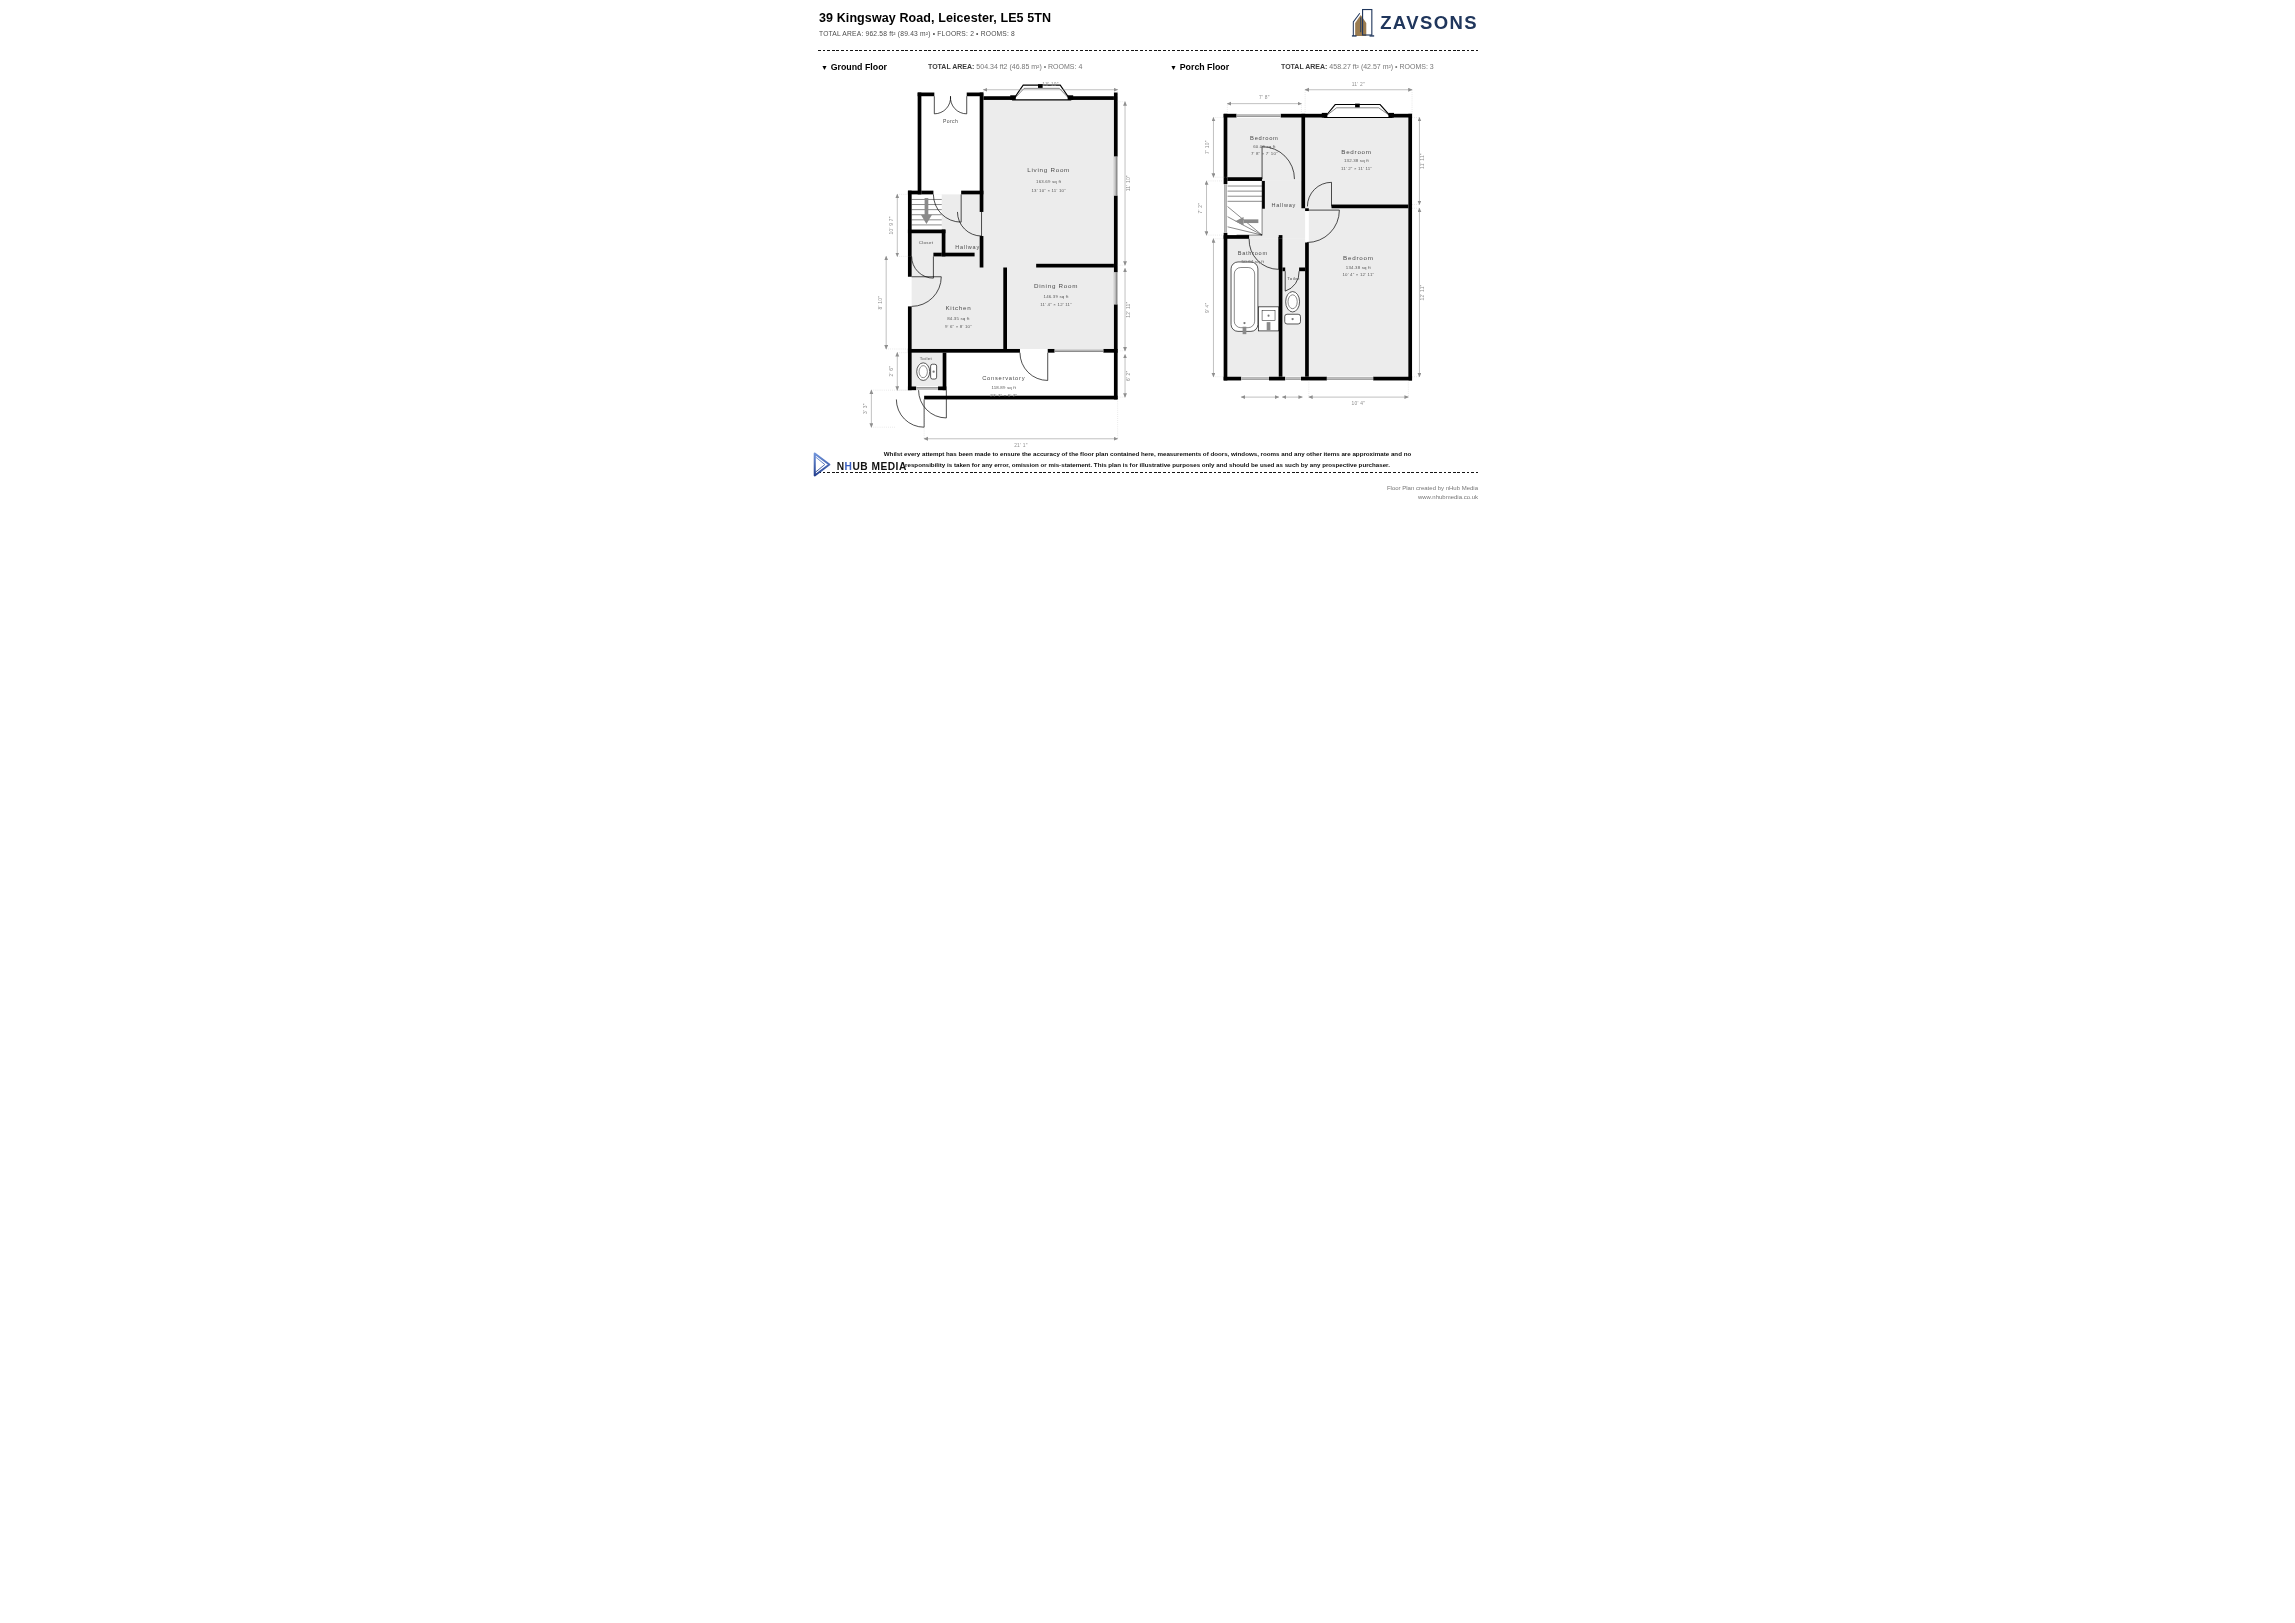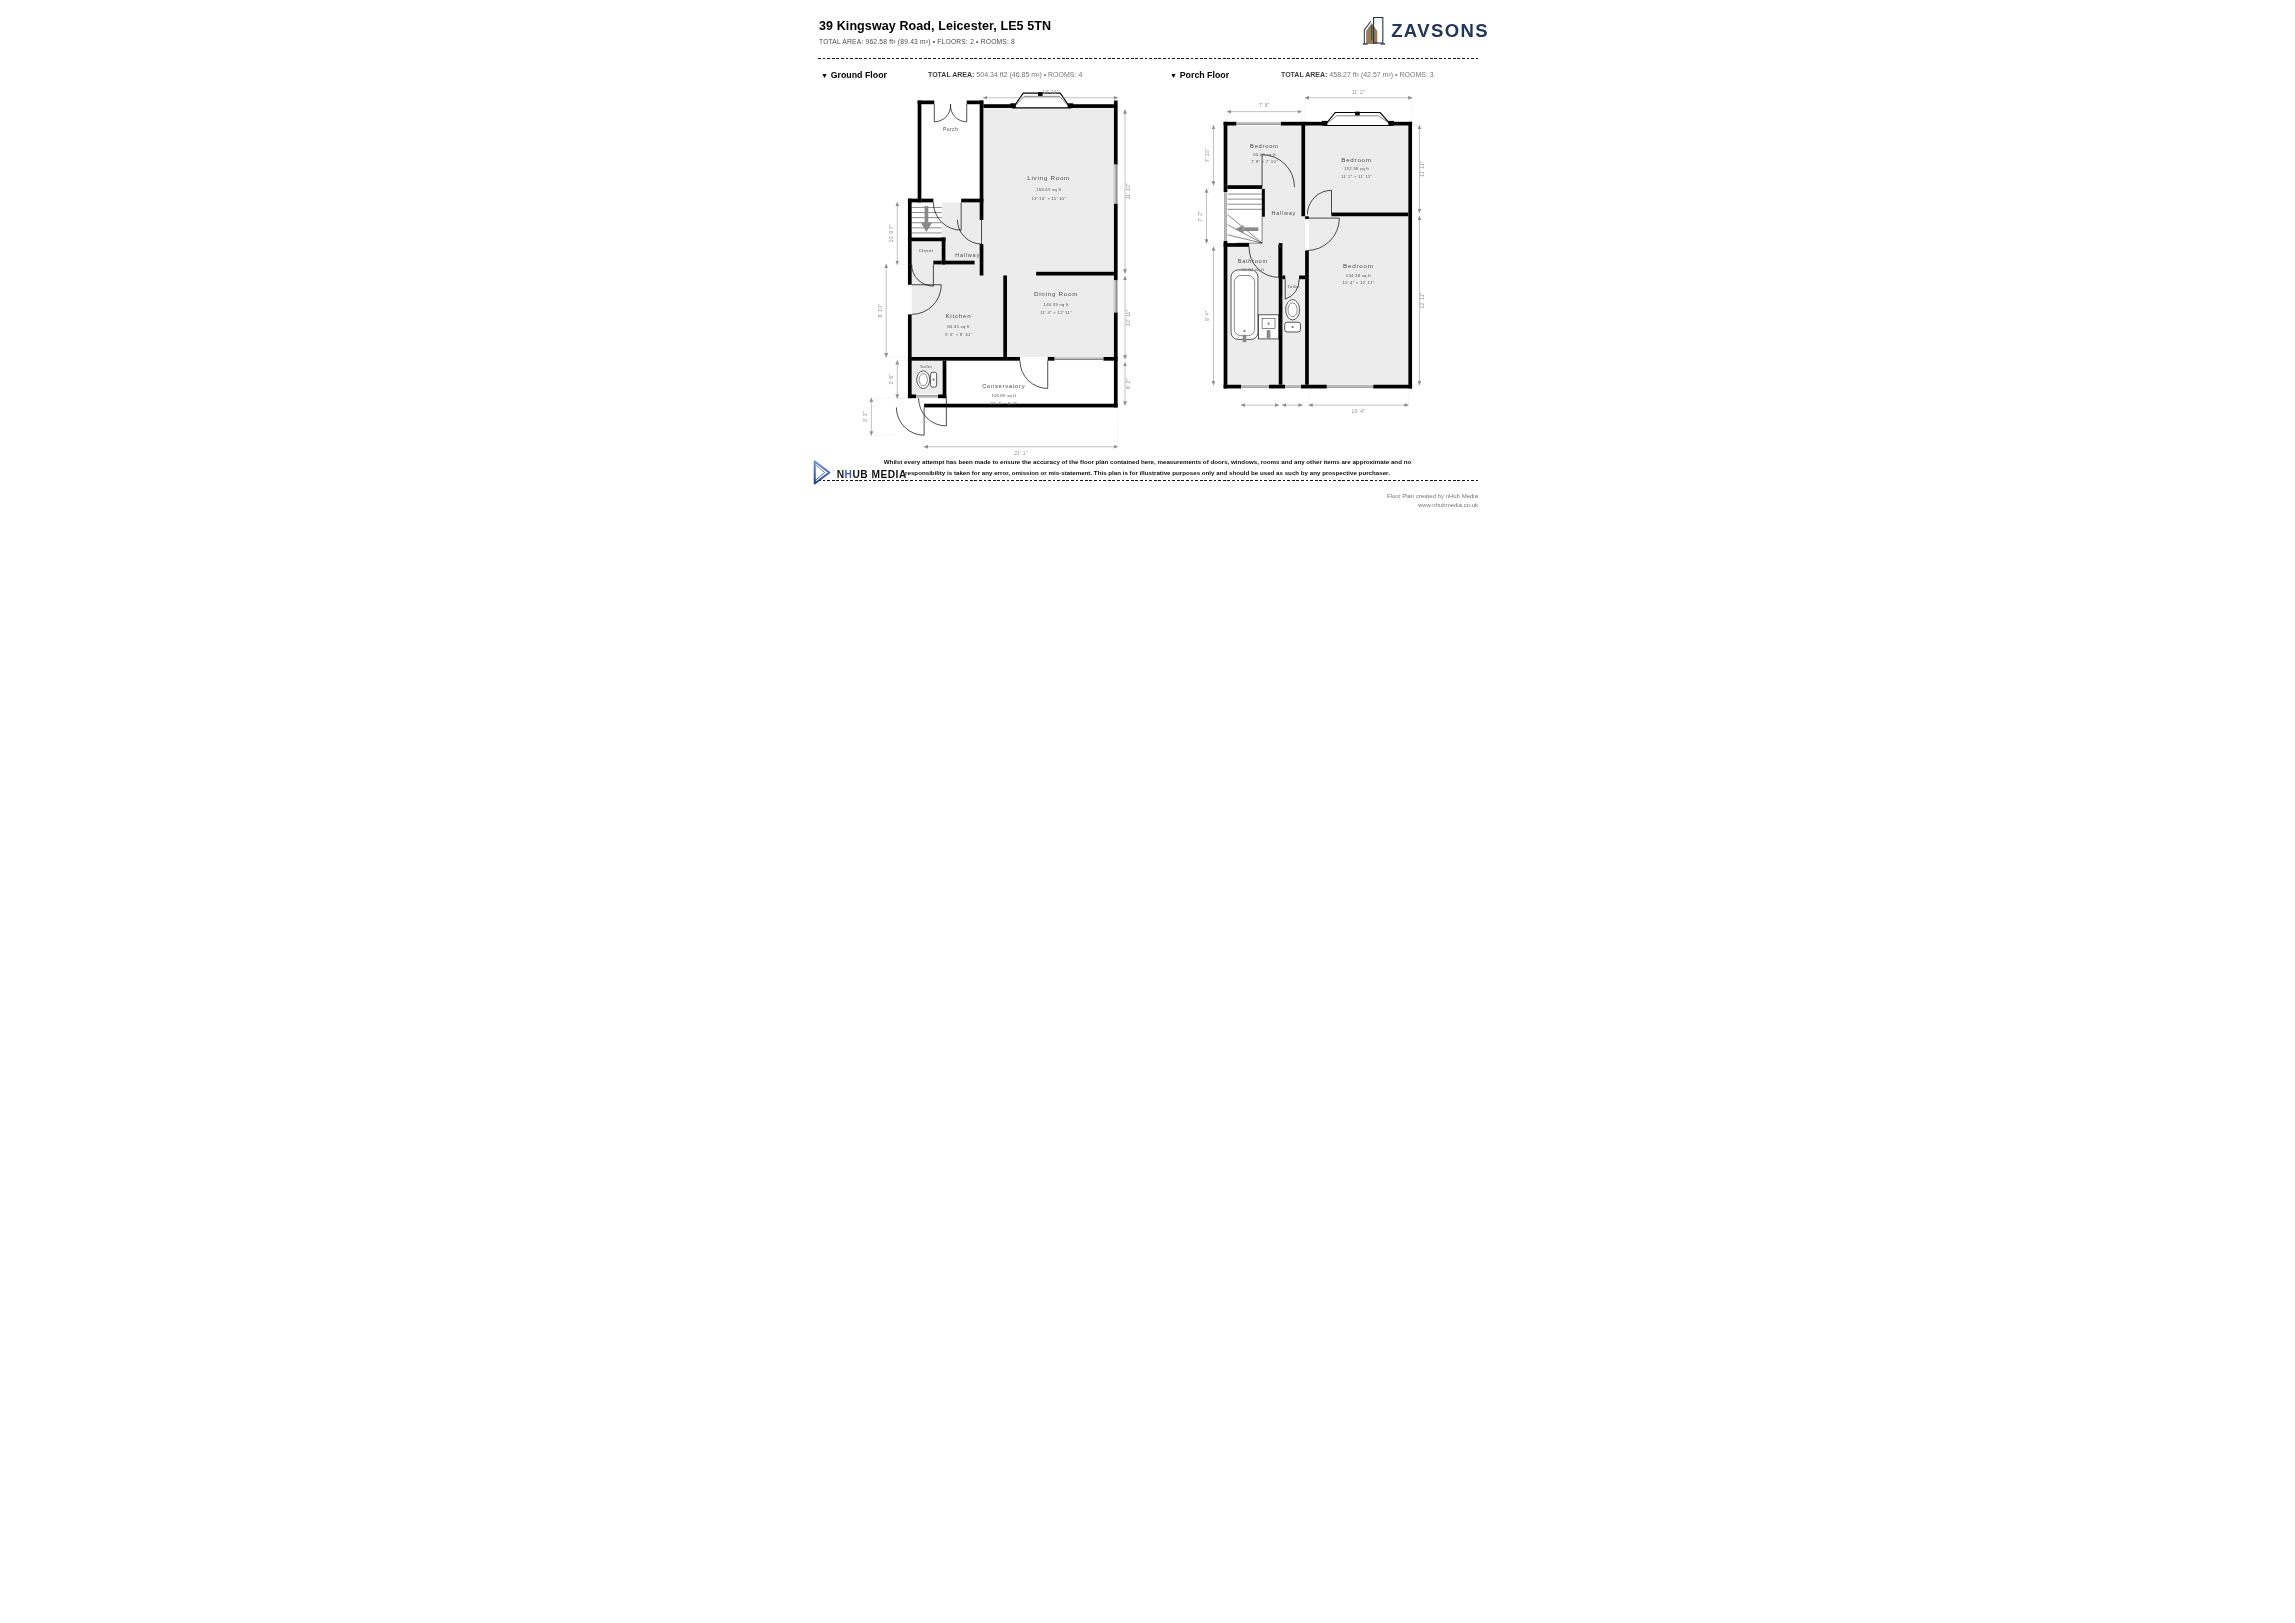--- a/index.html
+++ b/index.html
@@ -1,21 +1,21 @@
 <!DOCTYPE html>
 <html style="font-size:7.4px"><head>
 <meta charset="utf-8">
 <style>
   html,body{margin:0;padding:0;background:#fff;}
-  .page{position:relative;width:723px;height:511px;background:#fff;margin:12px auto;
+  .page{position:relative;width:723px;height:511px;background:#fff;margin:4px auto;
         font-family:"Liberation Sans",sans-serif;overflow:hidden;}
   
   .title{position:absolute;left:33px;top:6.5px;font-size:12.5px;font-weight:bold;color:#000;letter-spacing:0.1px;}
   .subtitle{position:absolute;left:33px;top:26px;font-size:6.7px;color:#4a4a4a;letter-spacing:0.2px;}
-  .zav{position:absolute;right:20px;top:3.7px;display:flex;align-items:center;gap:4.6px;}
+  .zav{position:absolute;right:31px;top:3.7px;display:flex;align-items:center;gap:4.6px;}
   .zav-text{font-size:18.5px;font-weight:bold;color:#20365c;letter-spacing:1.4px;}
   .divider{position:absolute;left:32px;right:31px;height:1.4px;
            background:repeating-linear-gradient(90deg,#141414 0 2.8px,transparent 2.8px 4.6px);}
   .d1{top:46px;} .d2{top:468px;}
   
   .floor-label{position:absolute;top:58px;font-size:8.8px;font-weight:bold;color:#000;}
   .floor-label .tri{font-size:7px;margin-right:2.8px;}
   .floor-area{position:absolute;top:59px;font-size:7px;color:#777;}
   .floor-area b{color:#3d3d3d;font-weight:bold;}
   .plan{position:absolute;width:287px;height:389px;}

